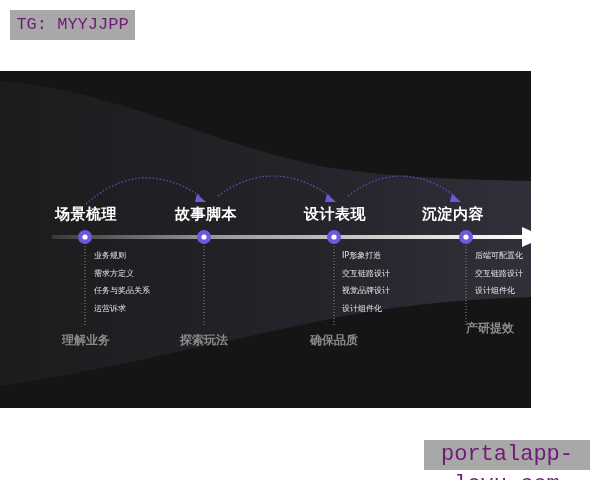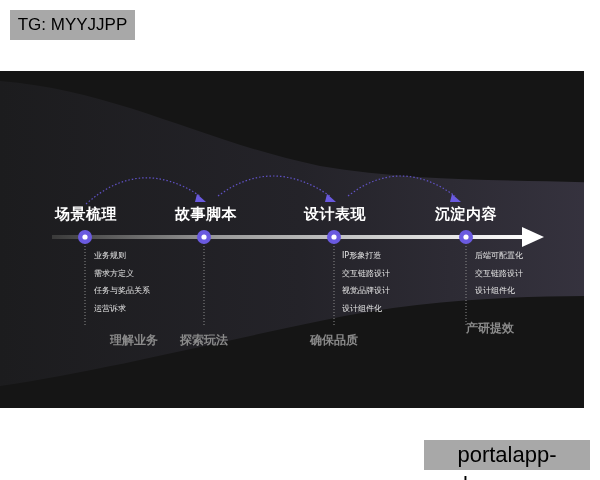--- a/index.html
+++ b/index.html
@@ -1,20 +1,20 @@
 <!DOCTYPE html>
 <html><head>
   <meta charset="utf-8">
   <style>
     html, body { margin:0; padding:0; }
     body { width:600px; height:480px; background:#ffffff; position:relative; overflow:hidden; font-family:"DejaVu Sans", sans-serif; }
-    .tag { position:absolute; background:#a8a8a8; color:#000000; font-family:Liberation Sans, sans-serif; }
+    .tag { position:absolute; background:#a8a8a8; color:#701a75; font-family:Liberation Mono, monospace; }
     .tag-top { left:10px; top:10px; width:125px; height:30px; line-height:30px; font-size:17px; text-align:center; }
     .tag-bottom { left:424px; top:440px; width:166px; height:30px; line-height:30px; font-size:22px; text-align:center; }
-    .banner { position:absolute; left:0; top:71px; width:584px; height:337px; background:#151515; overflow:hidden; }
+    .banner { position:absolute; left:0; top:71px; width:531px; height:337px; background:#151515; overflow:hidden; }
     .banner svg.bg { position:absolute; left:0; top:0; }
     .title { position:absolute; color:#ffffff; font-size:15px; font-weight:bold; white-space:nowrap; letter-spacing:0.5px; }
     .items { position:absolute; color:#e6e6e6; font-size:8px; line-height:17.5px; white-space:nowrap; }
     .items div { height:17.5px; }
     .footer { position:absolute; color:#8a8a8a; font-size:12px; font-weight:bold; white-space:nowrap; }
   </style>
 </head>
 <body>
 
 <div class="tag tag-top">TG: MYYJJPP</div>
@@ -65,39 +65,39 @@
       <circle cx="334" cy="166" r="7" fill="#6a5ae0"></circle>
       <circle cx="334" cy="166" r="2.6" fill="#ffffff"></circle>
       <circle cx="466" cy="166" r="7" fill="#6a5ae0"></circle>
       <circle cx="466" cy="166" r="2.6" fill="#ffffff"></circle>
     </g>
   </svg>
 
   <div class="title" style="left:55px; top:134px;">场景梳理</div>
   <div class="title" style="left:304px; top:134px;">设计表现</div>
   <div class="title" style="left:175px; top:134px;">故事脚本</div>
-  <div class="title" style="left:435px; top:134px;">沉淀内容</div>
+  <div class="title" style="left:422px; top:134px;">沉淀内容</div>
 
   <div class="items" style="left:94px; top:176px;">
     <div>业务规则</div>
     <div>需求方定义</div>
     <div>任务与奖品关系</div>
     <div>运营诉求</div>
   </div>
   <div class="items" style="left:342px; top:176px;">
     <div>IP形象打造</div>
     <div>交互链路设计</div>
     <div>视觉品牌设计</div>
     <div>设计组件化</div>
   </div>
   <div class="items" style="left:475px; top:176px;">
     <div>后端可配置化</div>
     <div>交互链路设计</div>
     <div>设计组件化</div>
   </div>
 
-  <div class="footer" style="left:62px; top:261px;margin-left:48px;">理解业务</div>
+  <div class="footer" style="left:62px; top:261px;">理解业务</div>
   <div class="footer" style="left:180px; top:261px;">探索玩法</div>
   <div class="footer" style="left:310px; top:261px;">确保品质</div>
   <div class="footer" style="left:442px; top:249px;margin-left:24px;">产研提效</div>
 </div>
 
 <div class="tag tag-bottom">portalapp-leyu.com</div>
 
 </body></html>

